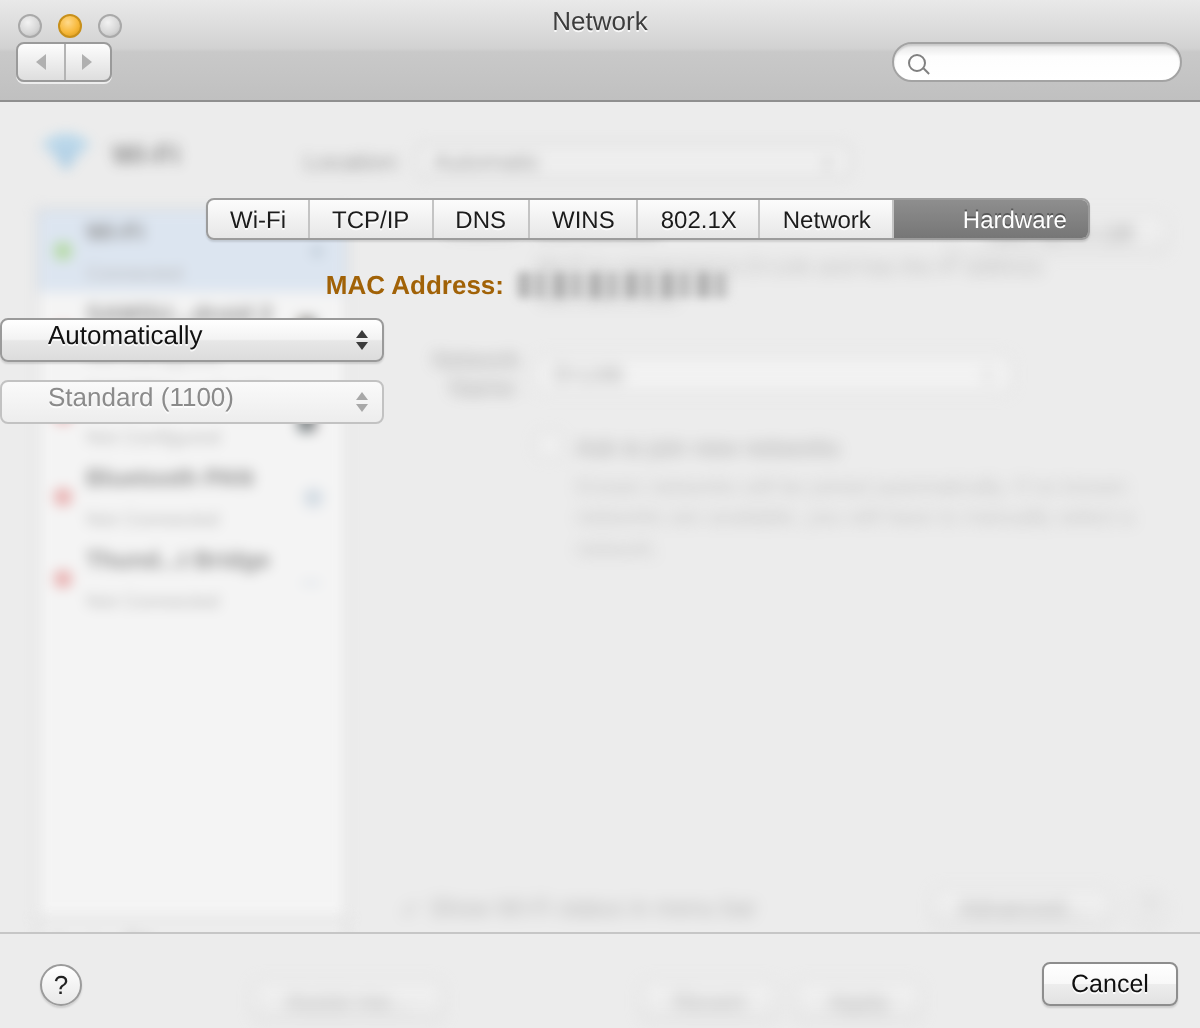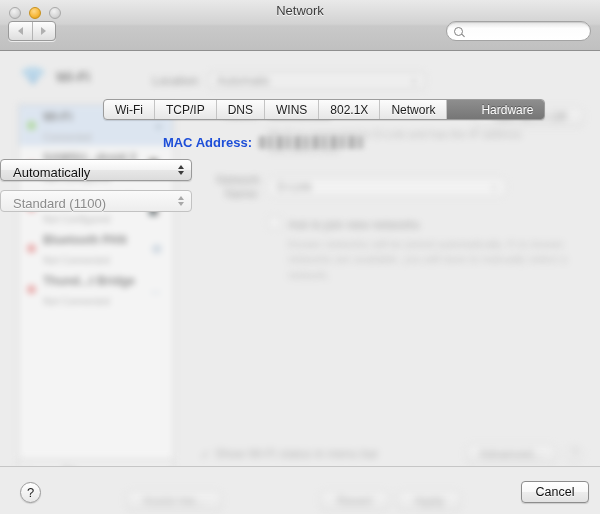--- a/index.html
+++ b/index.html
@@ -379,21 +379,21 @@
   .form-row {
     display: flex;
     align-items: center;
     margin-bottom: 9px;
   }
   .form-label {
     width: 259px;
     text-align: right;
     font-size: 13px;
     font-weight: bold;
-    color: #1d4ed8;
+    color: #a16207;
     padding-right: 7px;
   }
   .form-label.dim { color: #8e8e8e; }
 
   #mac-redacted {
     width: 106px; height: 13px;
     background: repeating-linear-gradient(
       90deg,
       #9e9e9e 0px, #9e9e9e 5px,
       #c9c9c9 5px, #c9c9c9 10px,
@@ -405,22 +405,22 @@
     border-radius: 2px;
   }
 
   .popup {
     width: 192px; height: 22px;
     border: 1px solid #9a9a9a;
     border-radius: 4px;
     background: linear-gradient(to bottom, #ffffff 0%, #f3f3f3 48%, #e7e7e7 52%, #dcdcdc 100%);
     box-shadow: 0 1px 1px rgba(0,0,0,0.13);
     display: flex;
-    align-items: flex-end;
-    padding-left: 12px;
+    align-items: flex-start;
+    padding-left: 23px;
     font-size: 13px;
     color: #111;
     position: relative;
     text-shadow: 0 1px 0 rgba(255,255,255,0.8);
   }
   .popup.disabled {
     color: #8b8b8b;
     background: linear-gradient(to bottom, #fafafa, #ededed);
     border-color: #c2c2c2;
     box-shadow: none;

